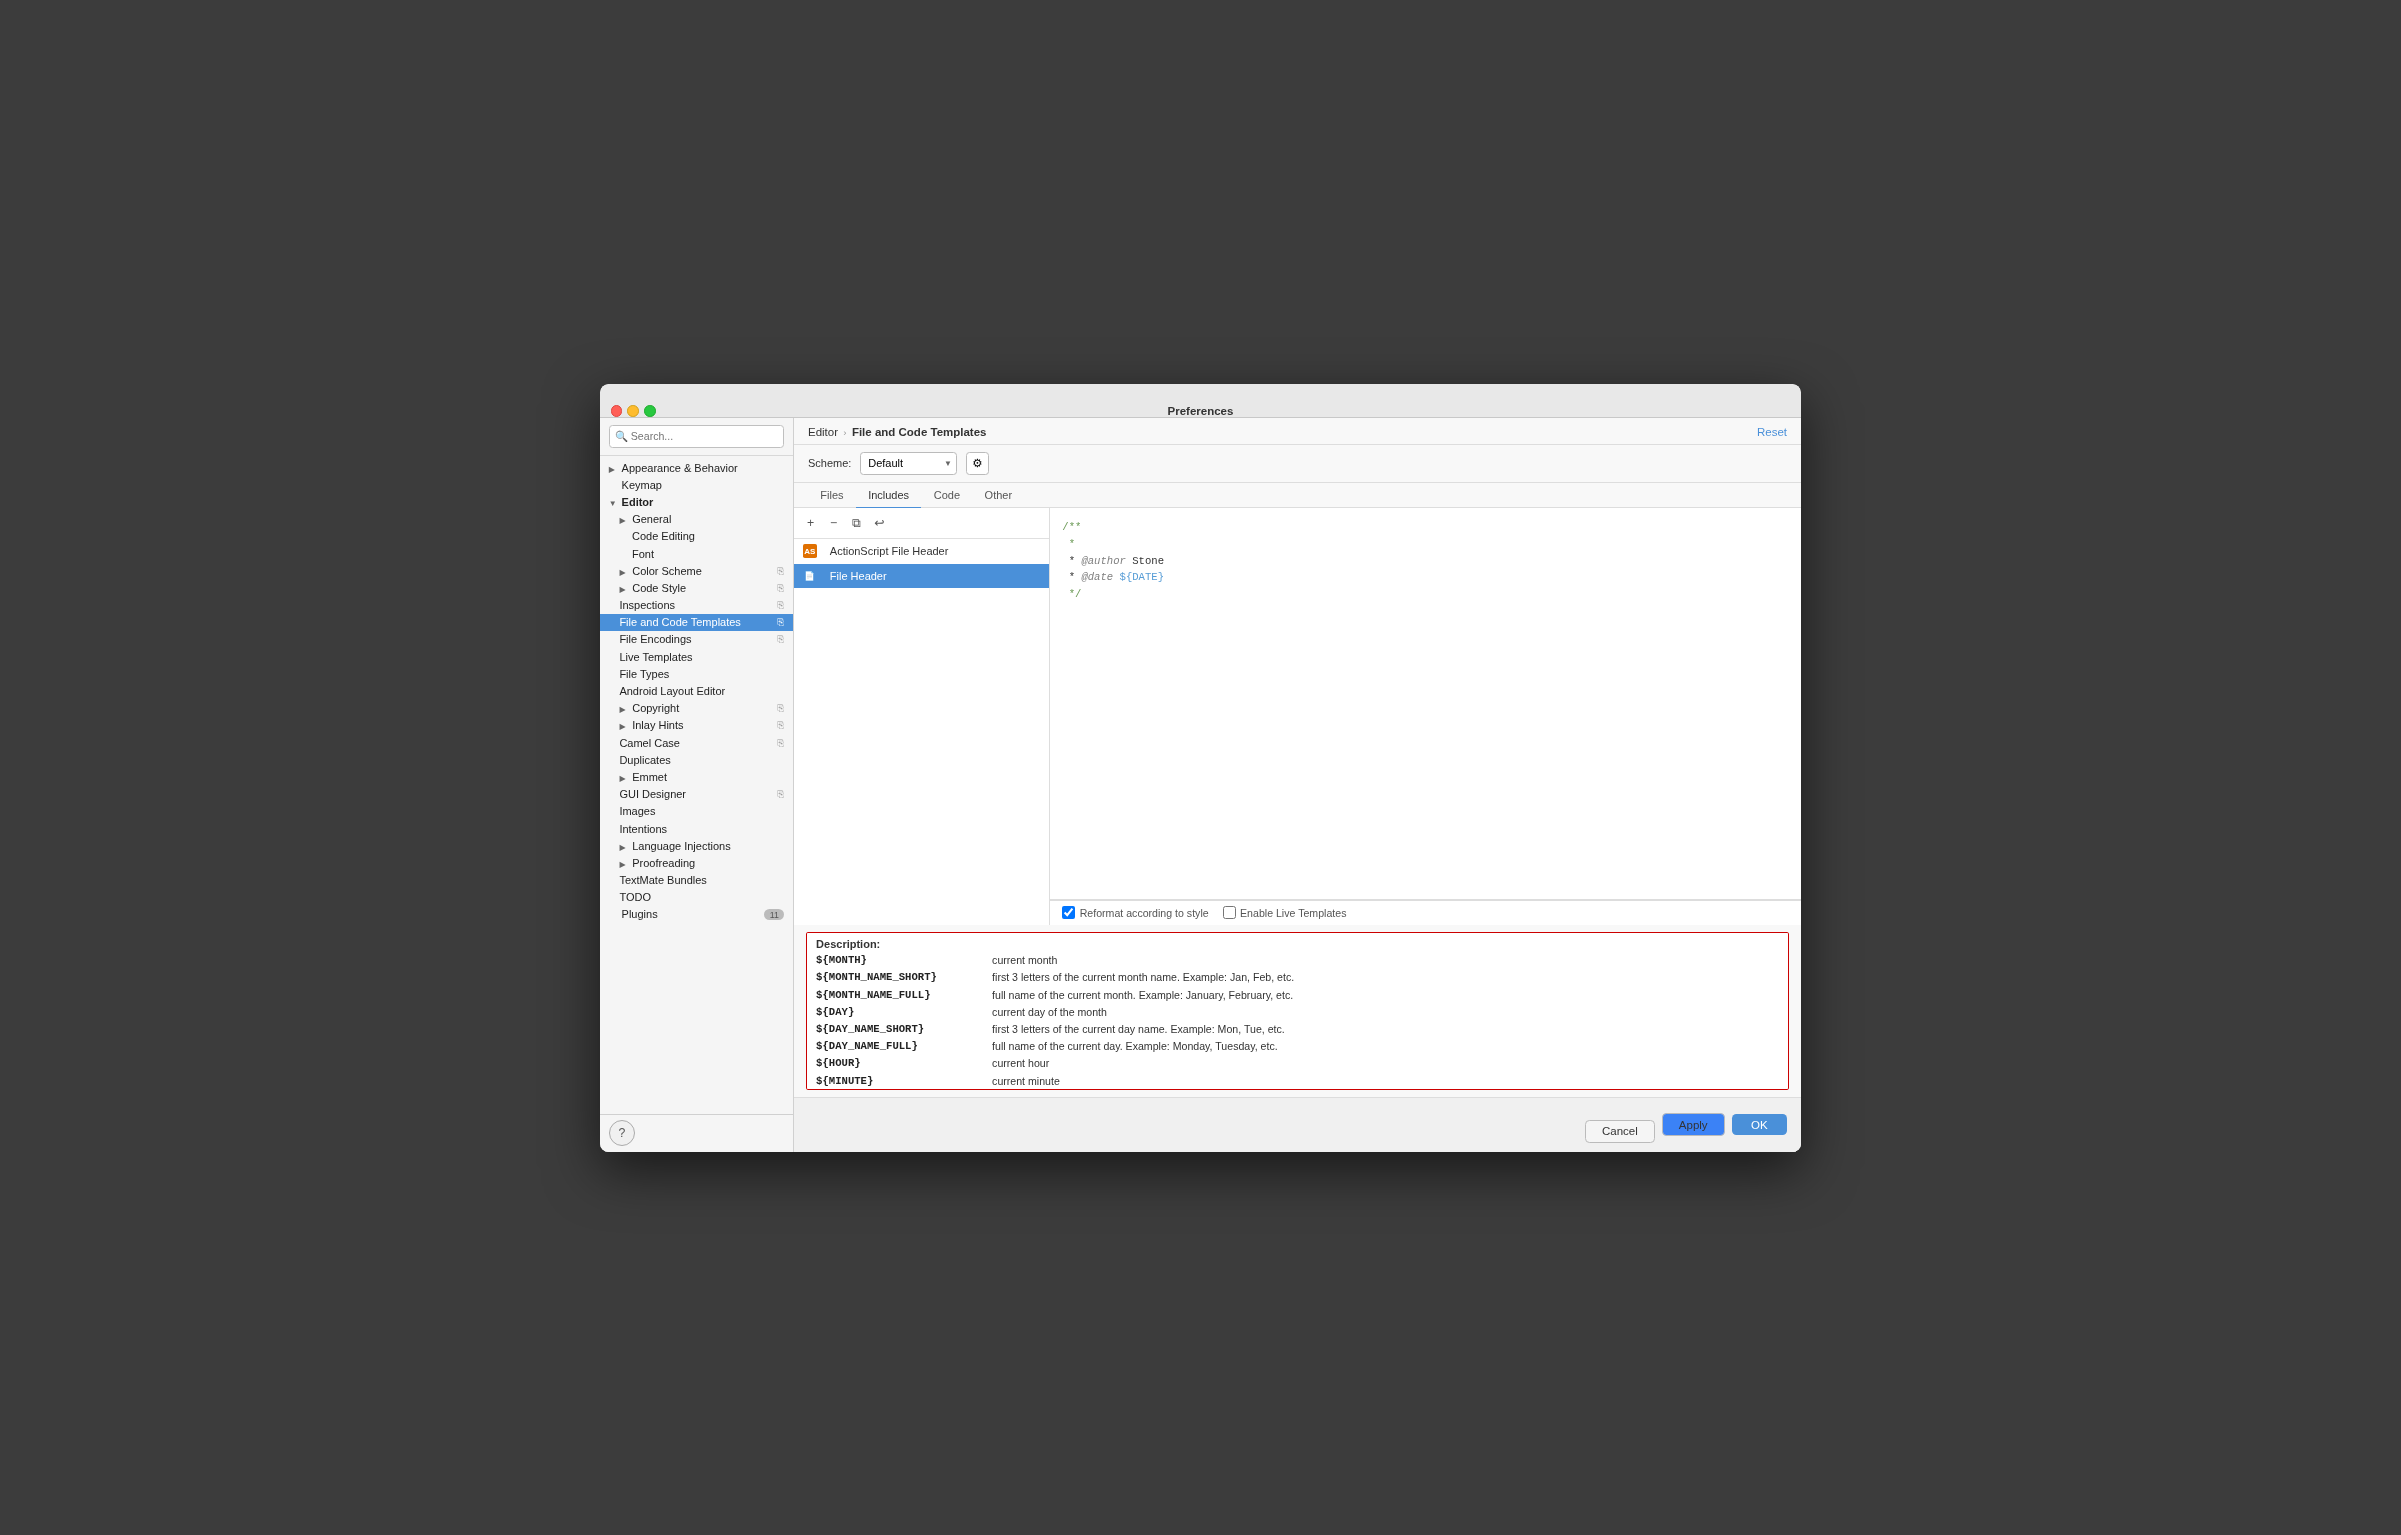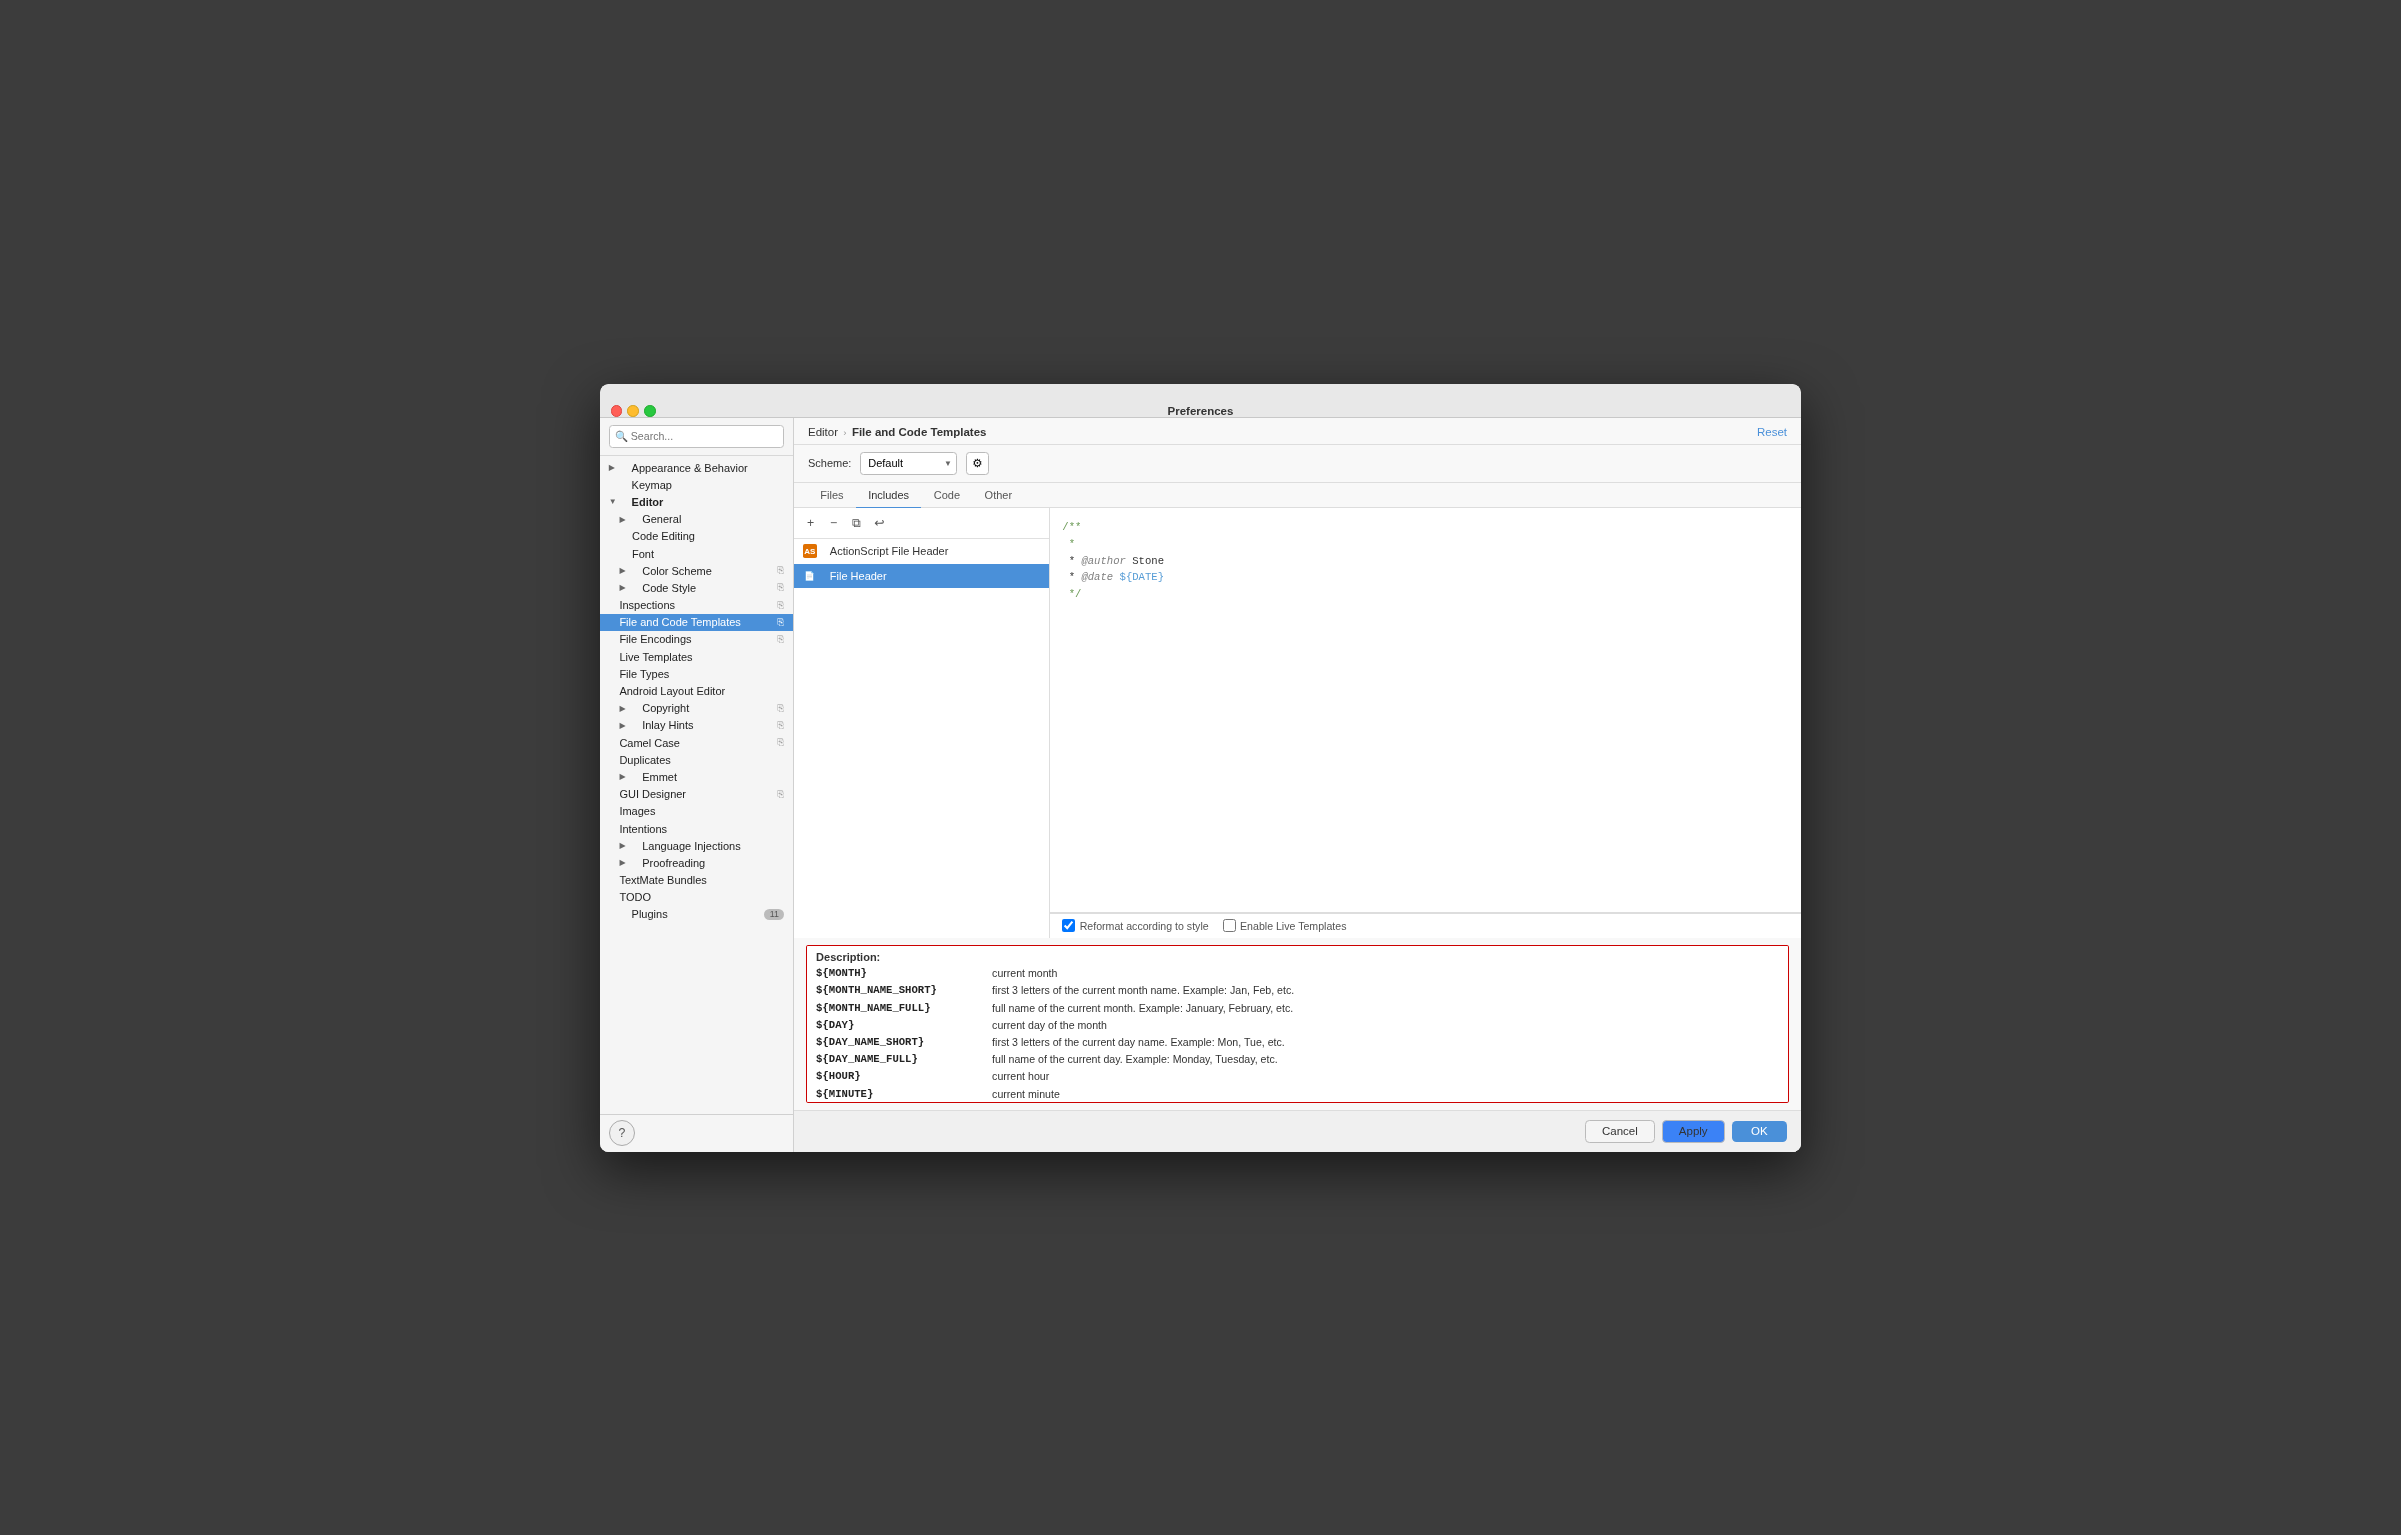--- a/index.html
+++ b/index.html
@@ -96,22 +96,22 @@
       overflow-y: auto;
       padding: 3.5px 0;
       font-size: 11px;
     }
     .tree-item {
       padding: 2.6px 8.8px;
       cursor: pointer;
       color: #222;
       white-space: nowrap;
       display: flex;
-      align-items: center;
-      gap: 14px;
+      align-items: flex-end;
+      gap: 4px;
     }
     .tree-item.selected {
       background: #4a90d9;
       color: white;
     }
     .tree-item.selected .copy-icon { color: white; }
     .tree-item-indent1 { padding-left: 19.4px; }
     .tree-item-indent2 { padding-left: 32px; }
     .chevron {
       display: inline-block;
@@ -403,20 +403,21 @@
       background: #f0f0f0;
     }
     .btn-cancel {
       padding: 4.4px 16px;
       font-size: 11.5px;
       border: 0.9px solid #bbb;
       border-radius: 4.4px;
       background: #f5f5f5;
       cursor: pointer;
       color: #333;
+      margin-top: 13px;
     }
     .btn-apply {
       padding: 4.4px 16px;
       font-size: 11.5px;
       border: 0.9px solid #bbb;
       border-radius: 4.4px;
       background: #3b82f6;
       cursor: pointer;
       color: #333;
     }

